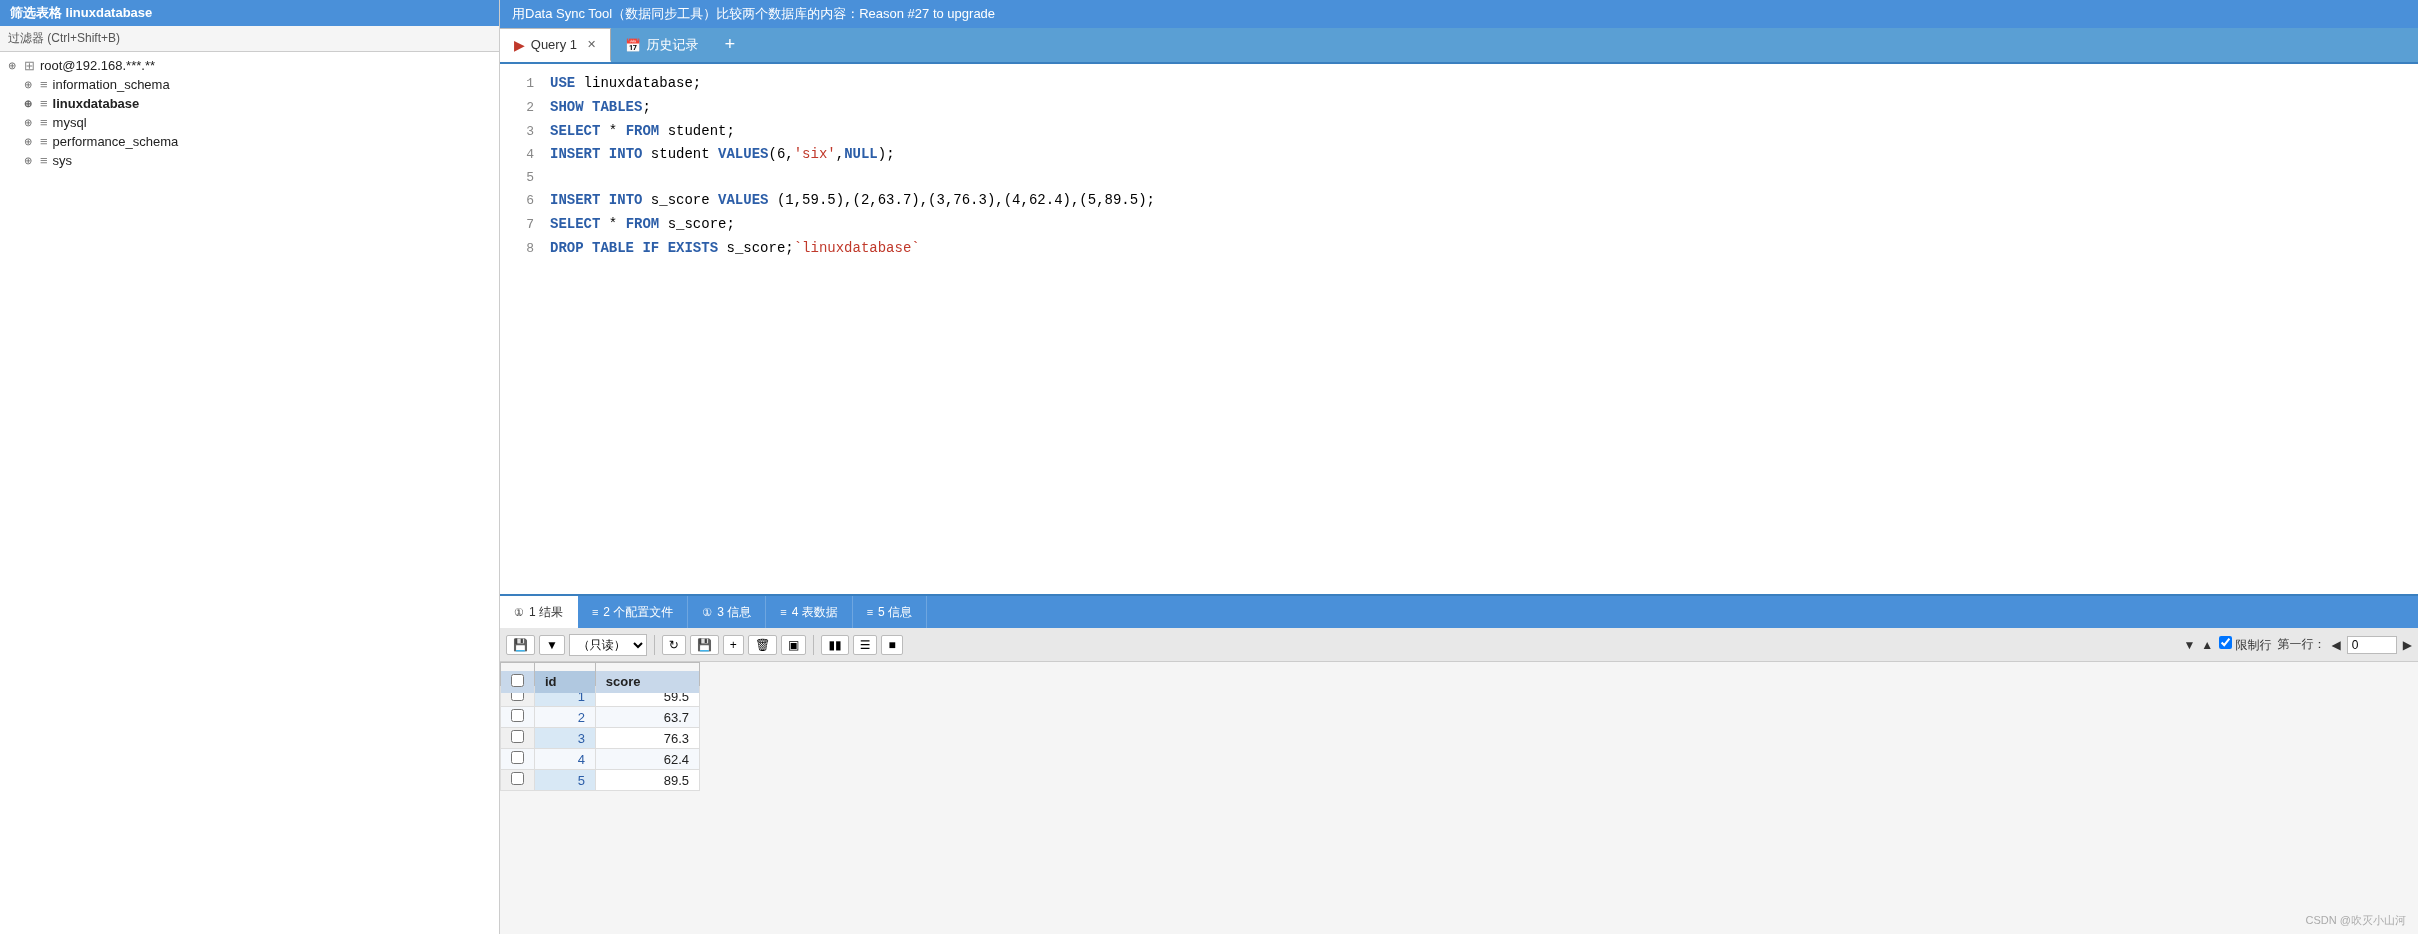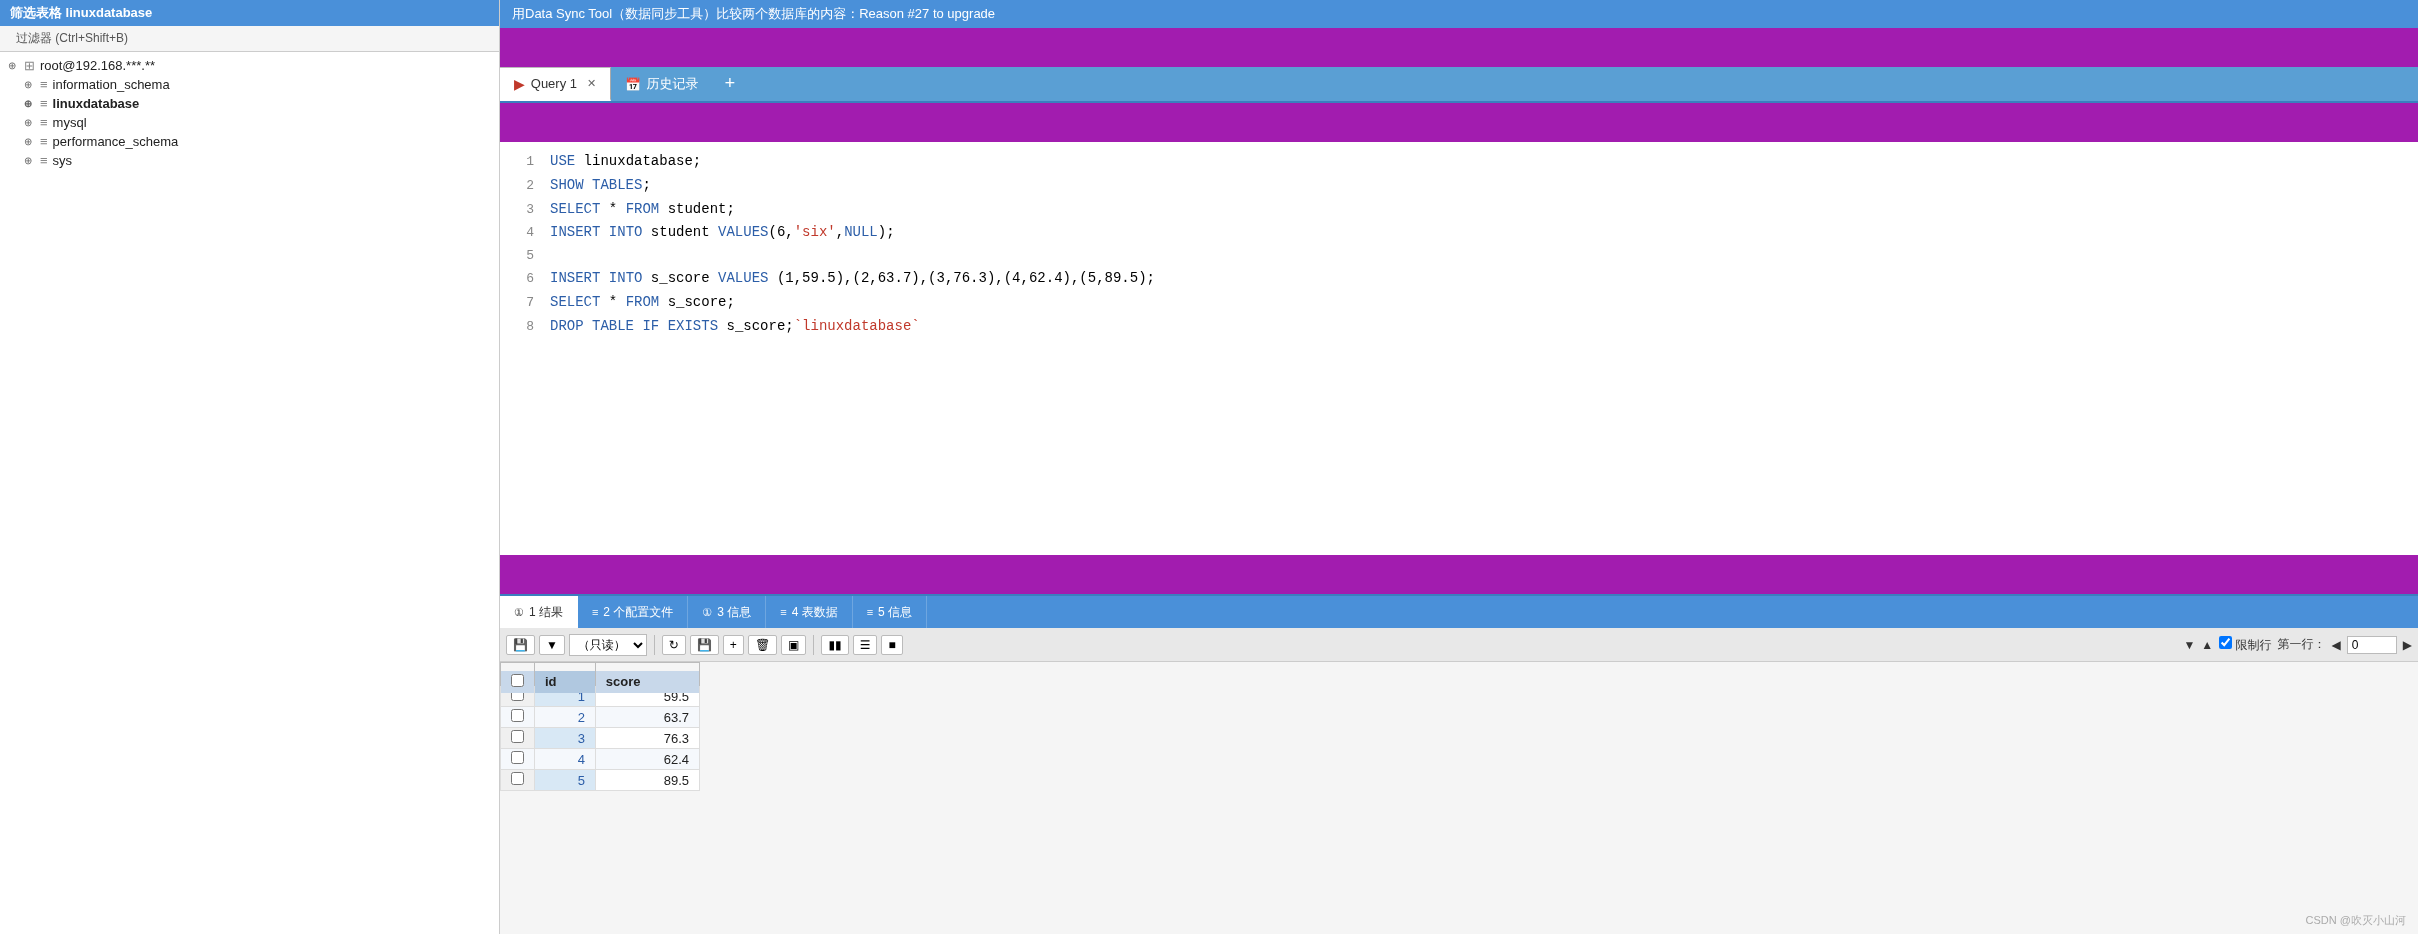--- a/index.html
+++ b/index.html
@@ -17,21 +17,21 @@
     }
     #sidebar-header {
       background: #4a90d9;
       color: white;
       padding: 4px 10px;
       font-size: 13px;
       font-weight: bold;
       font-family: sans-serif;
     }
     #sidebar-filter {
-      padding: 4px 16px;
+      padding: 4px 8px;
       border-bottom: 1px solid #ccc;
       font-family: sans-serif;
       font-size: 12px;
       color: #555;
       background: #f5f5f5;
     }
     #sidebar-tree {
       flex: 1;
       overflow-y: auto;
       padding: 4px 0;
@@ -59,21 +59,20 @@
       font-size: 13px;
     }
 
     
     #main {
       flex: 1;
       display: flex;
       flex-direction: column;
       height: 100%;
       background: #a21caf;
-      gap: 39px;
     }
 
     
     #top-banner {
       background: #4a90d9;
       color: white;
       padding: 4px 12px;
       font-family: sans-serif;
       font-size: 13px;
       display: flex;
@@ -154,21 +153,21 @@
       color: #888;
       font-size: 13px;
       user-select: none;
     }
     .code-content {
       font-size: 14px;
       white-space: pre;
       font-family: 'Courier New', Courier, monospace;
     }
     
-    .kw { color: #2c5ea8; font-weight: normal; } 
+    .kw { color: #2c5ea8; font-weight: bold; } 
     .str { color: #c0392b; } 
 
     
     #results-panel {
       background: #f5f5f5;
       border-top: 2px solid #3a7fbf;
       display: flex;
       flex-direction: column;
       height: 340px;
     }

